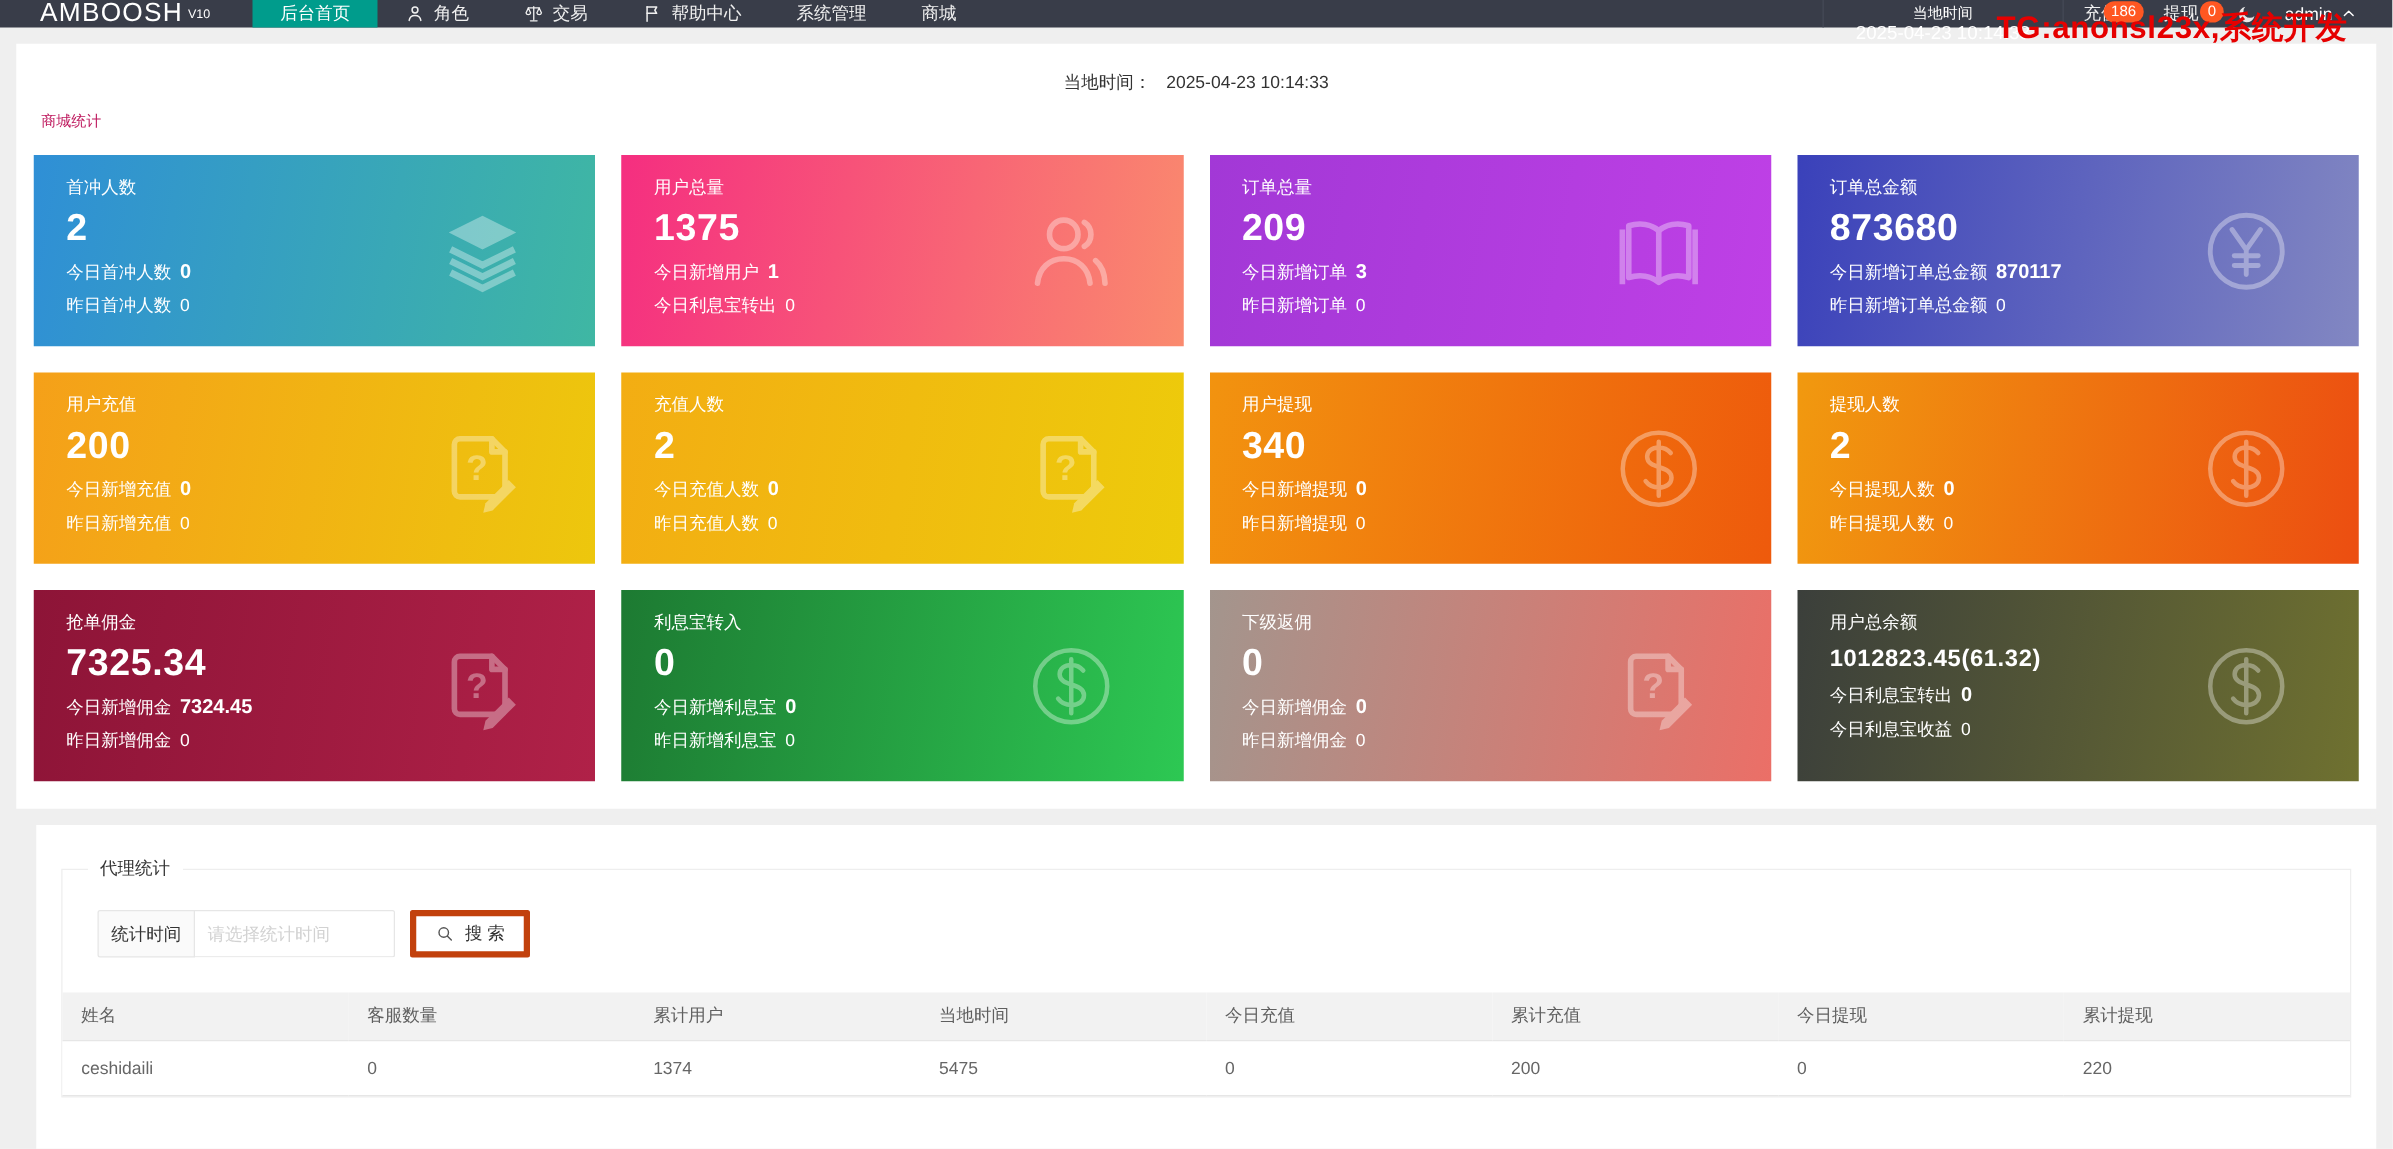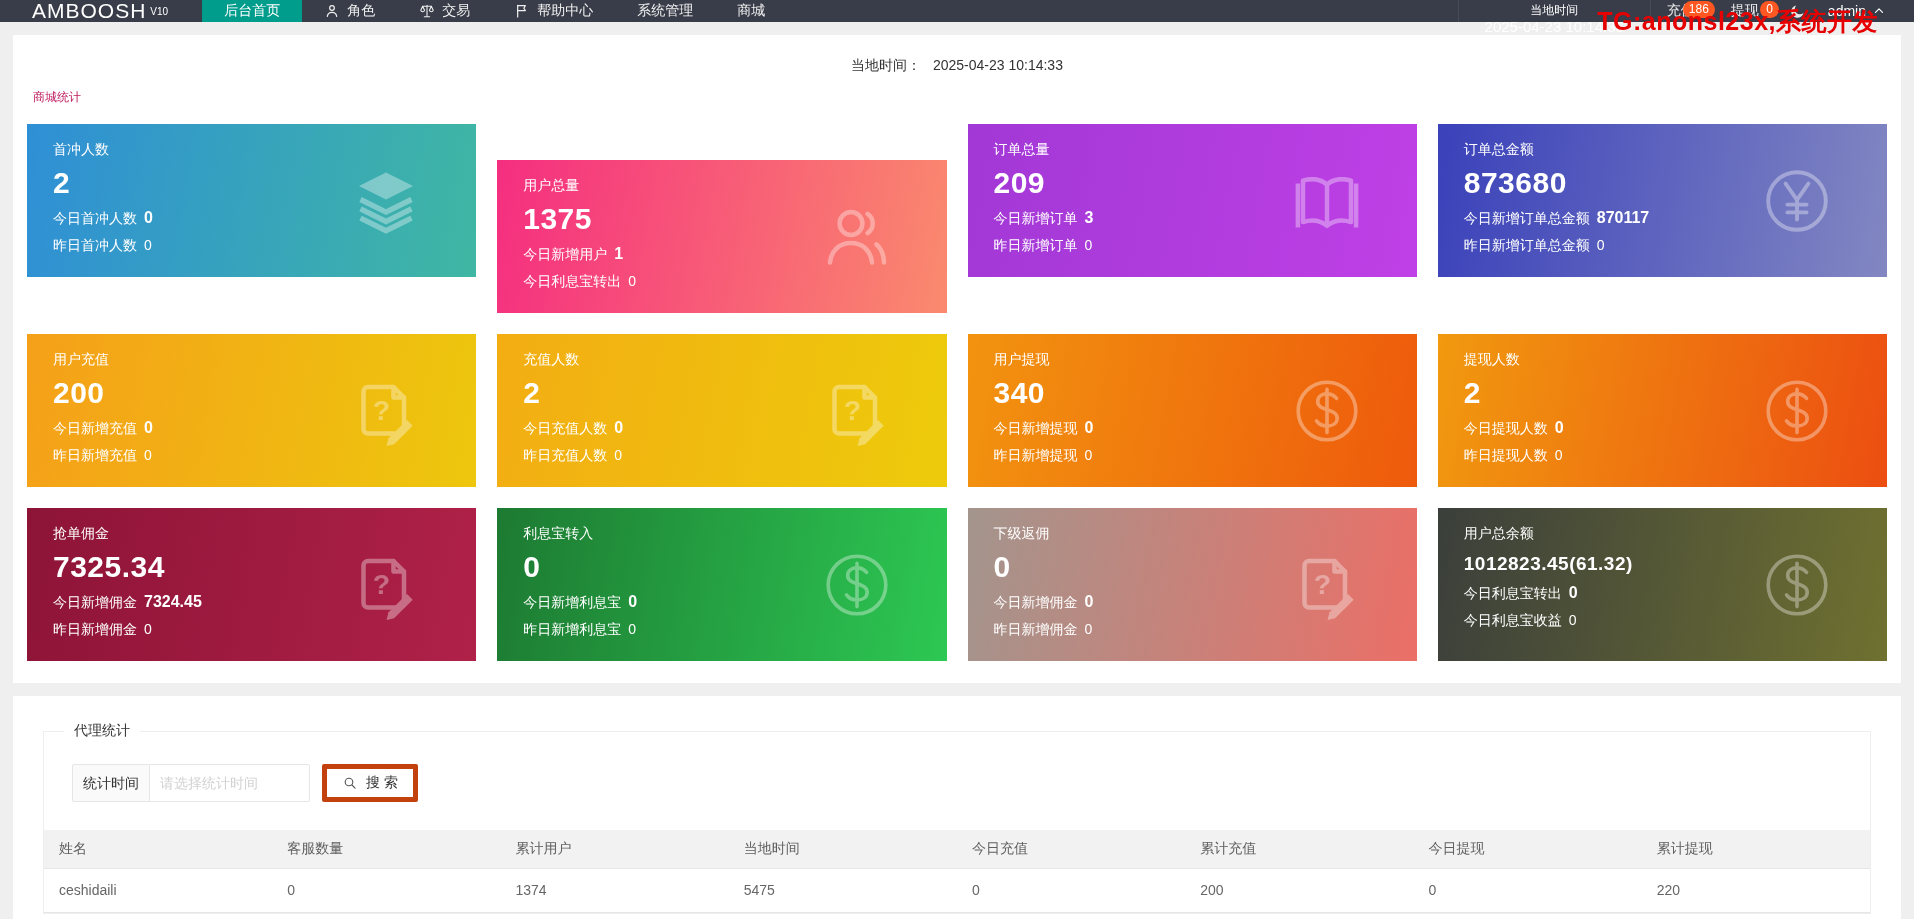--- a/index.html
+++ b/index.html
@@ -42,21 +42,21 @@
   .card-title { font-size:14px; }
   .card-value { font-size:30px; font-weight:700; margin-top:7px; letter-spacing:0.5px; }
   .card-value.small { font-size:19px; margin-top:10px; }
   .card-line { font-size:14px; margin-top:9px; }
   .card-line .v { margin-left:7px; }
   .card-line .v.b { font-weight:700; font-size:16px; }
   .card-icon { position:absolute; right:54px; top:50%; transform:translateY(-50%); width:72px; height:72px; opacity:0.35; color:#fff; }
   .card-icon svg { width:100%; height:100%; display:block; }
 
   
-  .panel-agent { margin-top:13px; padding:26px 30px 42px; }
+  .panel-agent { margin-top:13px; padding:26px 20px 42px;margin-left:16px; }
   fieldset { border:1px solid #eee; padding:16px 0 0; }
   legend { margin-left:20px; padding:0 10px; font-size:14px; color:#333; }
   .filter-row { display:flex; align-items:center; margin:8px 0 28px 28px; }
   .filter-label { height:38px; line-height:36px; padding:0 10px; border:1px solid #e6e6e6; background:#fafafa;
     font-size:14px; color:#333; border-radius:2px 0 0 2px; white-space:nowrap; }
   .filter-input { height:38px; width:160px; border:1px solid #e6e6e6; border-left:none; padding:0 10px;
     font-size:14px; color:#333; outline:none; border-radius:0 2px 2px 0;
     font-family:"Liberation Sans","DejaVu Sans",sans-serif; }
   .filter-input::placeholder { color:#d2d2d2; }
   .search-btn { margin-left:12px; height:38px; padding:0 15px; background:#fff; border:5px solid #c2410c;
@@ -162,21 +162,21 @@
           <div class="card-line"><span>昨日首冲人数</span><span class="v">0</span></div>
           <span class="icon card-icon">
             <svg viewBox="0 0 24 24" fill="currentColor">
               <path d="M12 2.5 21 7l-9 4.5L3 7z"></path>
               <path d="M3.5 11.5l8.5 4.2 8.5-4.2" fill="none" stroke="currentColor" stroke-width="1.8"></path>
               <path d="M3.5 14.6l8.5 4.2 8.5-4.2" fill="none" stroke="currentColor" stroke-width="1.8"></path>
               <path d="M3.5 17.7l8.5 4.2 8.5-4.2" fill="none" stroke="currentColor" stroke-width="1.8"></path>
             </svg>
           </span>
         </article>
-        <article class="stat-card" style="background: linear-gradient(100deg, rgb(245, 46, 128), rgb(250, 138, 110)); margin-top: 36px;">
+        <article class="stat-card" style="background: linear-gradient(100deg, rgb(245, 46, 128), rgb(250, 138, 110));">
           <div class="card-title">用户总量</div>
           <div class="card-value">1375</div>
           <div class="card-line"><span>今日新增用户</span><span class="v b">1</span></div>
           <div class="card-line"><span>今日利息宝转出</span><span class="v">0</span></div>
           <span class="icon card-icon">
             <svg viewBox="0 0 24 24" fill="none" stroke="currentColor" stroke-width="1.5" stroke-linecap="round">
               <circle cx="10" cy="7.5" r="3.8"></circle>
               <path d="M3 20.5c.4-4 3.2-6.5 7-6.5s6.6 2.5 7 6.5"></path>
               <path d="M15.5 4.3a3.8 3.8 0 0 1 0 6.4"></path>
               <path d="M18.5 14.5c1.6 1.3 2.4 3.3 2.5 6"></path>

